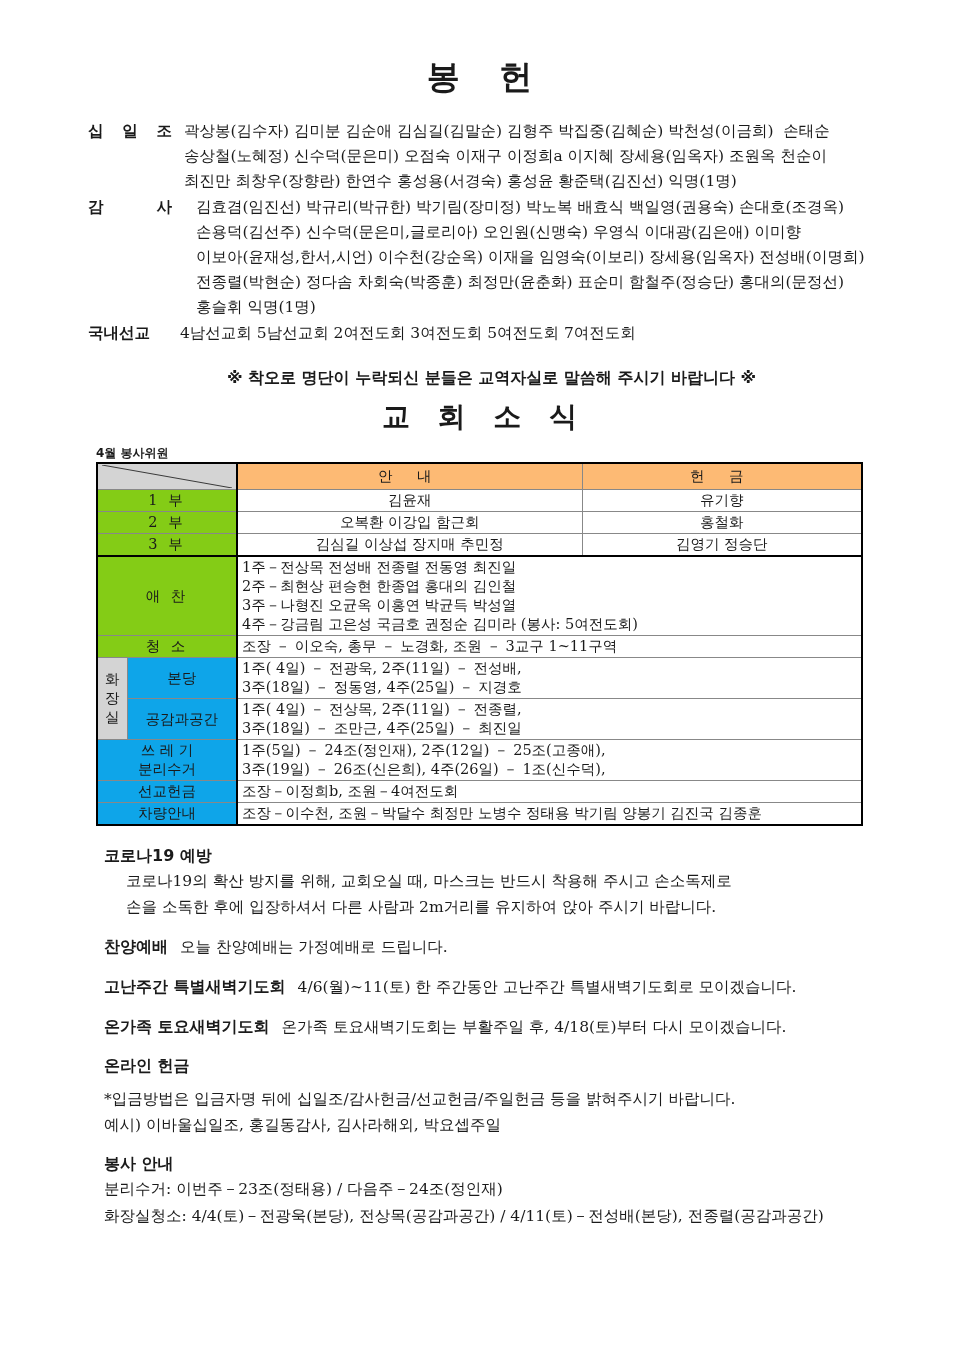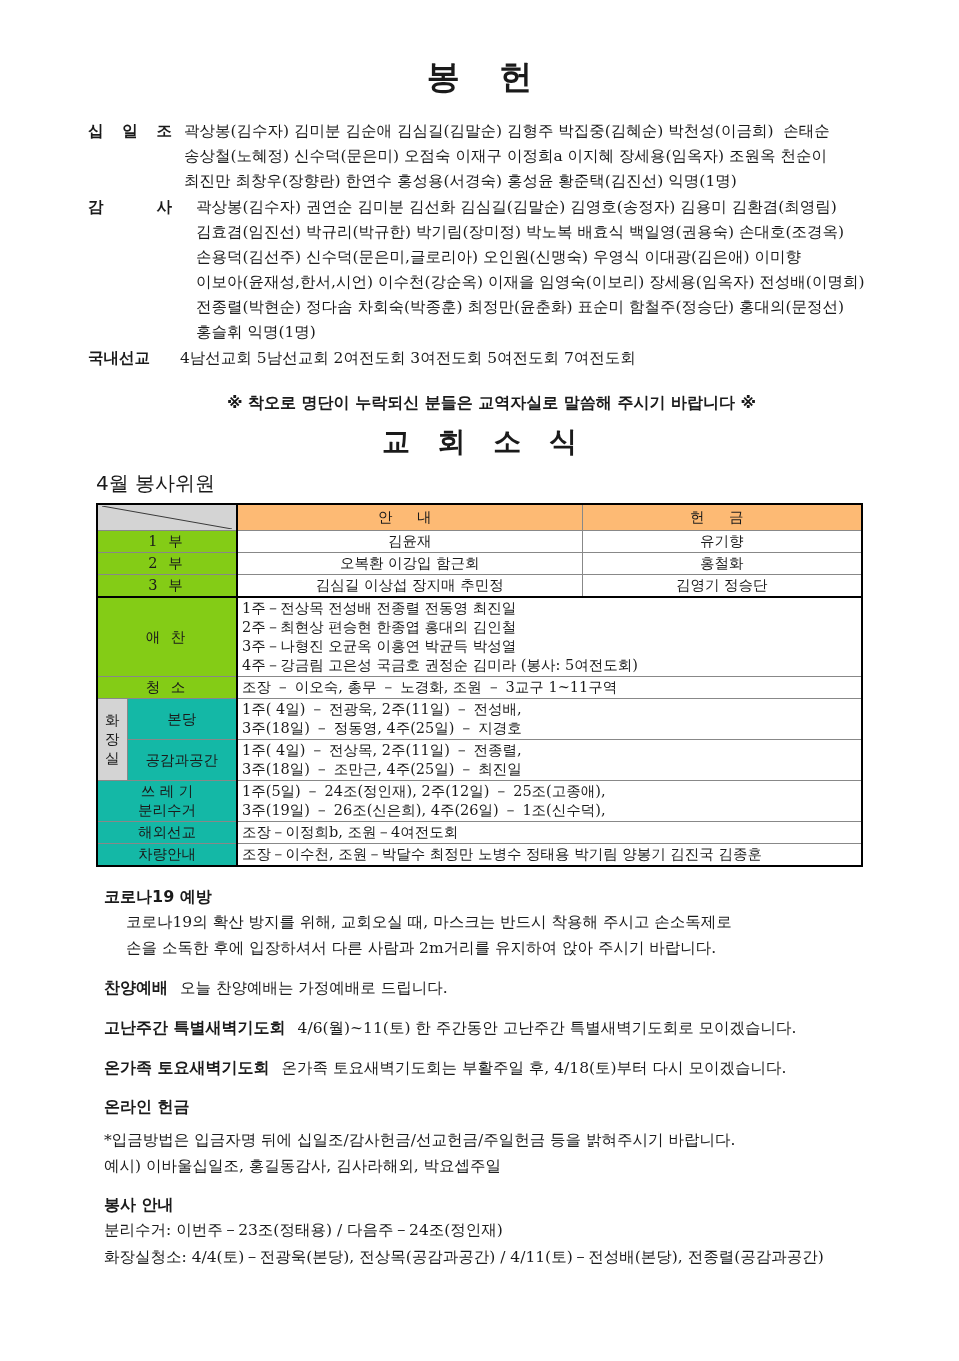--- a/index.html
+++ b/index.html
@@ -87,23 +87,23 @@
     font-family: "DejaVu Sans", "Liberation Sans", sans-serif;
     font-weight: bold;
     font-size: 16px;
     margin-top: 22px;
     padding-left: 24px;
   }
 
   
   .tbl-caption {
     font-family: "DejaVu Sans", "Liberation Sans", sans-serif;
-    font-weight: normal;
-    font-size: 20px;
-    margin: 14px 0 6px 96px;
+    font-weight: bold;
+    font-size: 12px;
+    margin: 14px 0 0 96px;
   }
 
   
   .tbl-wrap {
     margin: 0 0 0 96px;
     width: 765px;
   }
   table.duty {
     border-collapse: collapse;
     width: 765px;
@@ -118,21 +118,21 @@
     vertical-align: middle;
     font-weight: normal;
   }
   .lbl {
     background: #84cc16;
     text-align: center;
     letter-spacing: 3px;
     padding-left: 3px;
   }
   .lbl-tight {
-    background: #14b8a6;
+    background: #0ea5e9;
     text-align: center;
     letter-spacing: 0px;
   }
   .lbl-vert {
     background: #d4d4d4;
     text-align: center;
     width: 30px;
     line-height: 21px;
   }
   .hdr {
@@ -230,21 +230,20 @@
         <div class="off-line">최진만 최창우(장향란) 한연수 홍성용(서경숙) 홍성윤 황준택(김진선) 익명(1명)</div>
       </div>
     </div>
 
     <div class="off-row">
       <div class="off-label spread-2">
         <span>감</span>
         <span>사</span>
       </div>
       <div class="off-body">
-        <div class="off-line">곽상봉(김수자) 권연순 김미분 김선화 김심길(김말순) 김영호(송정자) 김용미 김환겸(최영림)</div>
         <div class="off-line">김효겸(임진선) 박규리(박규한) 박기림(장미정) 박노복 배효식 백일영(권용숙) 손대호(조경옥)</div>
         <div class="off-line">손용덕(김선주) 신수덕(문은미,글로리아) 오인원(신맹숙) 우영식 이대광(김은애) 이미향</div>
         <div class="off-line">이보아(윤재성,한서,시언) 이수천(강순옥) 이재을 임영숙(이보리) 장세용(임옥자) 전성배(이명희)</div>
         <div class="off-line">전종렬(박현순) 정다솜 차회숙(박종훈) 최정만(윤춘화) 표순미 함철주(정승단) 홍대의(문정선)</div>
         <div class="off-line">홍슬휘 익명(1명)</div>
       </div>
     </div>
 
     <div class="off-row">
       <div class="off-label">국내선교</div>
@@ -331,21 +330,21 @@
         </tr>
 
         <tr>
           <td class="lbl-tight thick-right cell-lines" colspan="2">쓰 레 기
 분리수거</td>
           <td class="lft cell-lines" colspan="2">1주(5일) － 24조(정인재),    2주(12일) － 25조(고종애),
 3주(19일) － 26조(신은희),    4주(26일) － 1조(신수덕),</td>
         </tr>
 
         <tr>
-          <td class="lbl-tight thick-right" colspan="2">해외선교</td>
+          <td class="lbl-tight thick-right" colspan="2">선교헌금</td>
           <td class="lft" colspan="2">조장－이정희b,  조원－4여전도회</td>
         </tr>
 
         <tr>
           <td class="lbl-tight thick-right" colspan="2">차량안내</td>
           <td class="lft" colspan="2">조장－이수천,  조원－박달수 최정만 노병수 정태용 박기림 양봉기 김진국 김종훈</td>
         </tr>
       </tbody>
     </table>
   </div>

